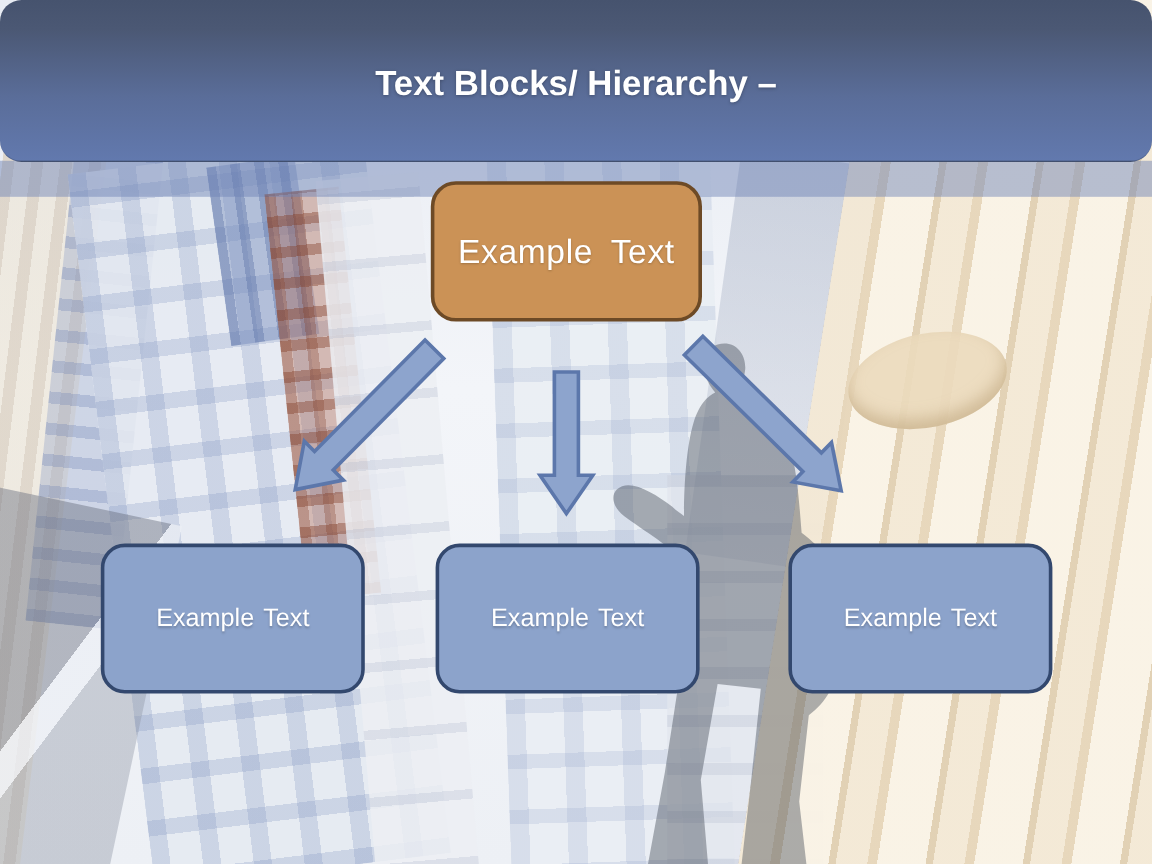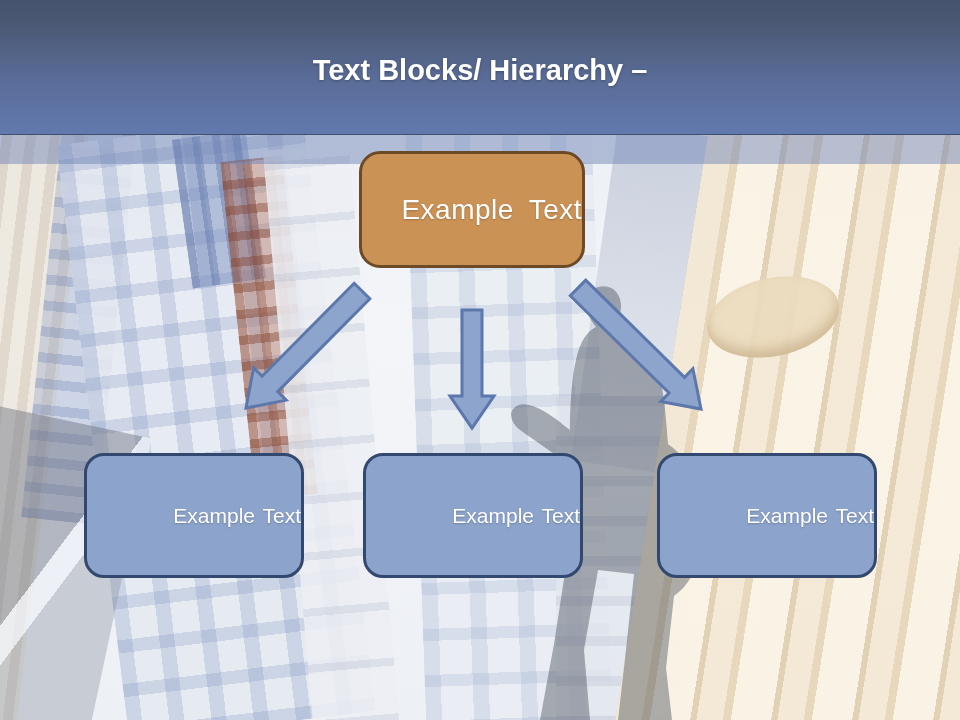--- a/index.html
+++ b/index.html
@@ -56,32 +56,33 @@
     background:linear-gradient(115deg,rgba(104,110,126,.45) 0 46%,rgba(236,239,245,.75) 46% 54%,rgba(142,149,164,.40) 54% 100%);}
   .statue-svg{left:0;top:0;width:960px;height:720px;}
   .band{left:0;top:134px;width:960px;height:30px;background:rgba(110,132,182,.48);}
 
   
   .banner{
     position:absolute;left:0;top:0;width:960px;height:134px;
     background:linear-gradient(180deg,#46536e 0%,#4b5874 18%,#5a6d99 60%,#6279ae 100%);
     display:flex;align-items:center;justify-content:center;
     border-bottom:1px solid rgba(60,75,110,.45);
+    border-radius:18px;
   }
   .title{
     margin:0;margin-top:8px;color:#fff;font-size:29px;line-height:1.1;
     display:flex;gap:9px;white-space:nowrap;
     text-shadow:0 1px 3px rgba(0,0,0,.28);
     font-weight:400;
   }
   .title .t-bold{font-weight:700;}
 
   
   .box{
-    position:absolute;display:flex;align-items:center;justify-content:flex-end;
+    position:absolute;display:flex;align-items:center;justify-content:center;
     color:#fff;text-shadow:0 1px 2px rgba(0,0,0,.22);box-sizing:border-box;
   }
   .root-box{
     left:359px;top:151px;width:226px;height:117px;
     background:#cb9256;border:3px solid #6d4a26;border-radius:21px;
     font-size:28px;word-spacing:7px;letter-spacing:.5px;
   }
   .child-box{
     width:220px;height:125px;top:453px;
     background:#8ca3cb;border:3px solid #33486e;border-radius:20px;

